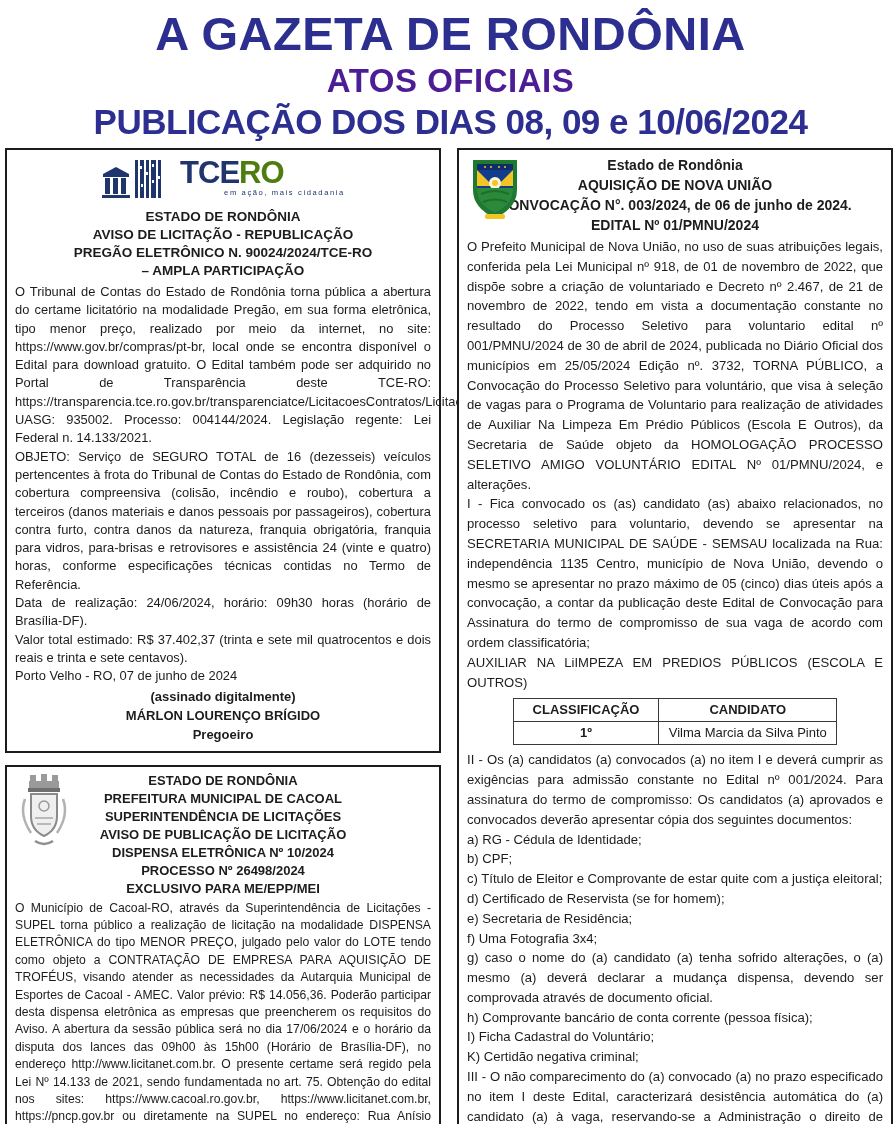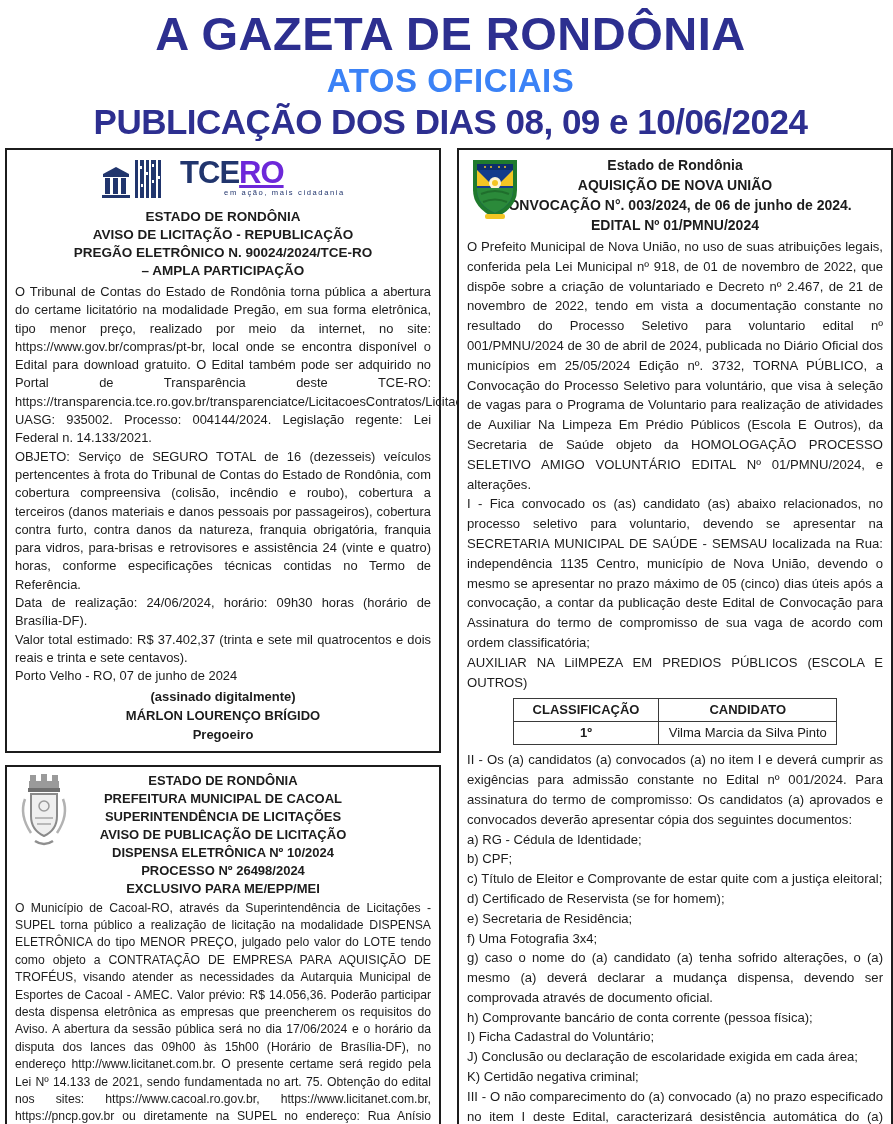--- a/index.html
+++ b/index.html
@@ -8,39 +8,39 @@
     font-family:"Liberation Sans","DejaVu Sans",sans-serif;color:#1c1c1c;
     position:relative;
   }
   
   .masthead{text-align:center;padding-top:10px;line-height:1;padding-left:8px;}
   .masthead-title{
     font-size:47px;font-weight:bold;letter-spacing:.5px;color:#2d2f90;
     margin:0 0 7px 0;
   }
   .masthead-sub{
-    font-size:33px;font-weight:bold;color:#3b82f6;margin:0 0 7px 0;letter-spacing:.5px;
+    font-size:33px;font-weight:bold;color:#4c1d95;margin:0 0 7px 0;letter-spacing:.5px;
   }
   .masthead-pub{
     font-size:35px;font-weight:bold;color:#2d2f90;margin:0;letter-spacing:-.5px;
   }
   
   .columns{display:flex;gap:16px;padding:0 5px;margin-top:9px;align-items:flex-start;}
   .col{width:436px;flex:0 0 436px;}
   .box{
     border:2px solid #1c1c1c;background:#fff;box-sizing:border-box;
     padding:5px 8px 7px 8px;position:relative;width:100%;
   }
   .box + .box{margin-top:12px;}
   
   .tce-logo{display:flex;justify-content:center;align-items:flex-start;gap:5px;margin:3px 0 4px 0;}
   .tce-logo-text{display:flex;flex-direction:column;align-items:flex-start;line-height:1;}
   .tce-word{font-size:31px;font-weight:bold;letter-spacing:-1px;line-height:.95;}
   .tce-blue{color:#21356d;}
-  .tce-green{color:#6d28d9;text-decoration:underline;}
+  .tce-green{color:#4d7c0f;}
   .tce-tagline{font-size:7.6px;color:#21356d;letter-spacing:1.6px;margin-top:2px;white-space:nowrap;padding-left:44px;}
   .tce-heading .hline{font-weight:bold;font-size:13.5px;line-height:18px;text-align:center;}
   .tce-body{margin-top:3px;}
   .tce-body .para{font-size:12.9px;line-height:18.3px;text-align:justify;}
   .tce-sig{margin-top:1px;}
   .tce-sig .hline{font-weight:bold;font-size:13px;line-height:19px;text-align:center;}
   
   .cc-heading .hline{font-weight:bold;font-size:13px;line-height:18px;text-align:center;}
   .cc-body{margin-top:2px;}
   .cc-body .para{font-size:12.2px;line-height:17.4px;text-align:justify;}
@@ -219,21 +219,20 @@
           <div class="para">II - Os (a) candidatos (a) convocados (a) no item I e deverá cumprir as exigências para admissão constante no Edital nº 001/2024. Para assinatura do termo de compromisso: Os candidatos (a) aprovados e convocados deverão apresentar cópia dos seguintes documentos:</div>
           <div class="para">a) RG - Cédula de Identidade;</div>
           <div class="para">b) CPF;</div>
           <div class="para">c) Título de Eleitor e Comprovante de estar quite com a justiça eleitoral;</div>
           <div class="para">d) Certificado de Reservista (se for homem);</div>
           <div class="para">e) Secretaria de Residência;</div>
           <div class="para">f) Uma Fotografia 3x4;</div>
           <div class="para">g) caso o nome do (a) candidato (a) tenha sofrido alterações, o (a) mesmo (a) deverá declarar a mudança dispensa, devendo ser comprovada através de documento oficial.</div>
           <div class="para">h) Comprovante bancário de conta corrente (pessoa física);</div>
           <div class="para">I) Ficha Cadastral do Voluntário;</div>
-          <div class="para">J) Conclusão ou declaração de escolaridade exigida em cada área;</div>
           <div class="para">K) Certidão negativa criminal;</div>
           <div class="para">III - O não comparecimento do (a) convocado (a) no prazo especificado no item I deste Edital, caracterizará desistência automática do (a) candidato (a) à vaga, reservando-se a Administração o direito de convocar outro (a) candidato (a).</div>
         </div>
 
     </div>
   </div>
 
 </div>
 
 </body></html>

